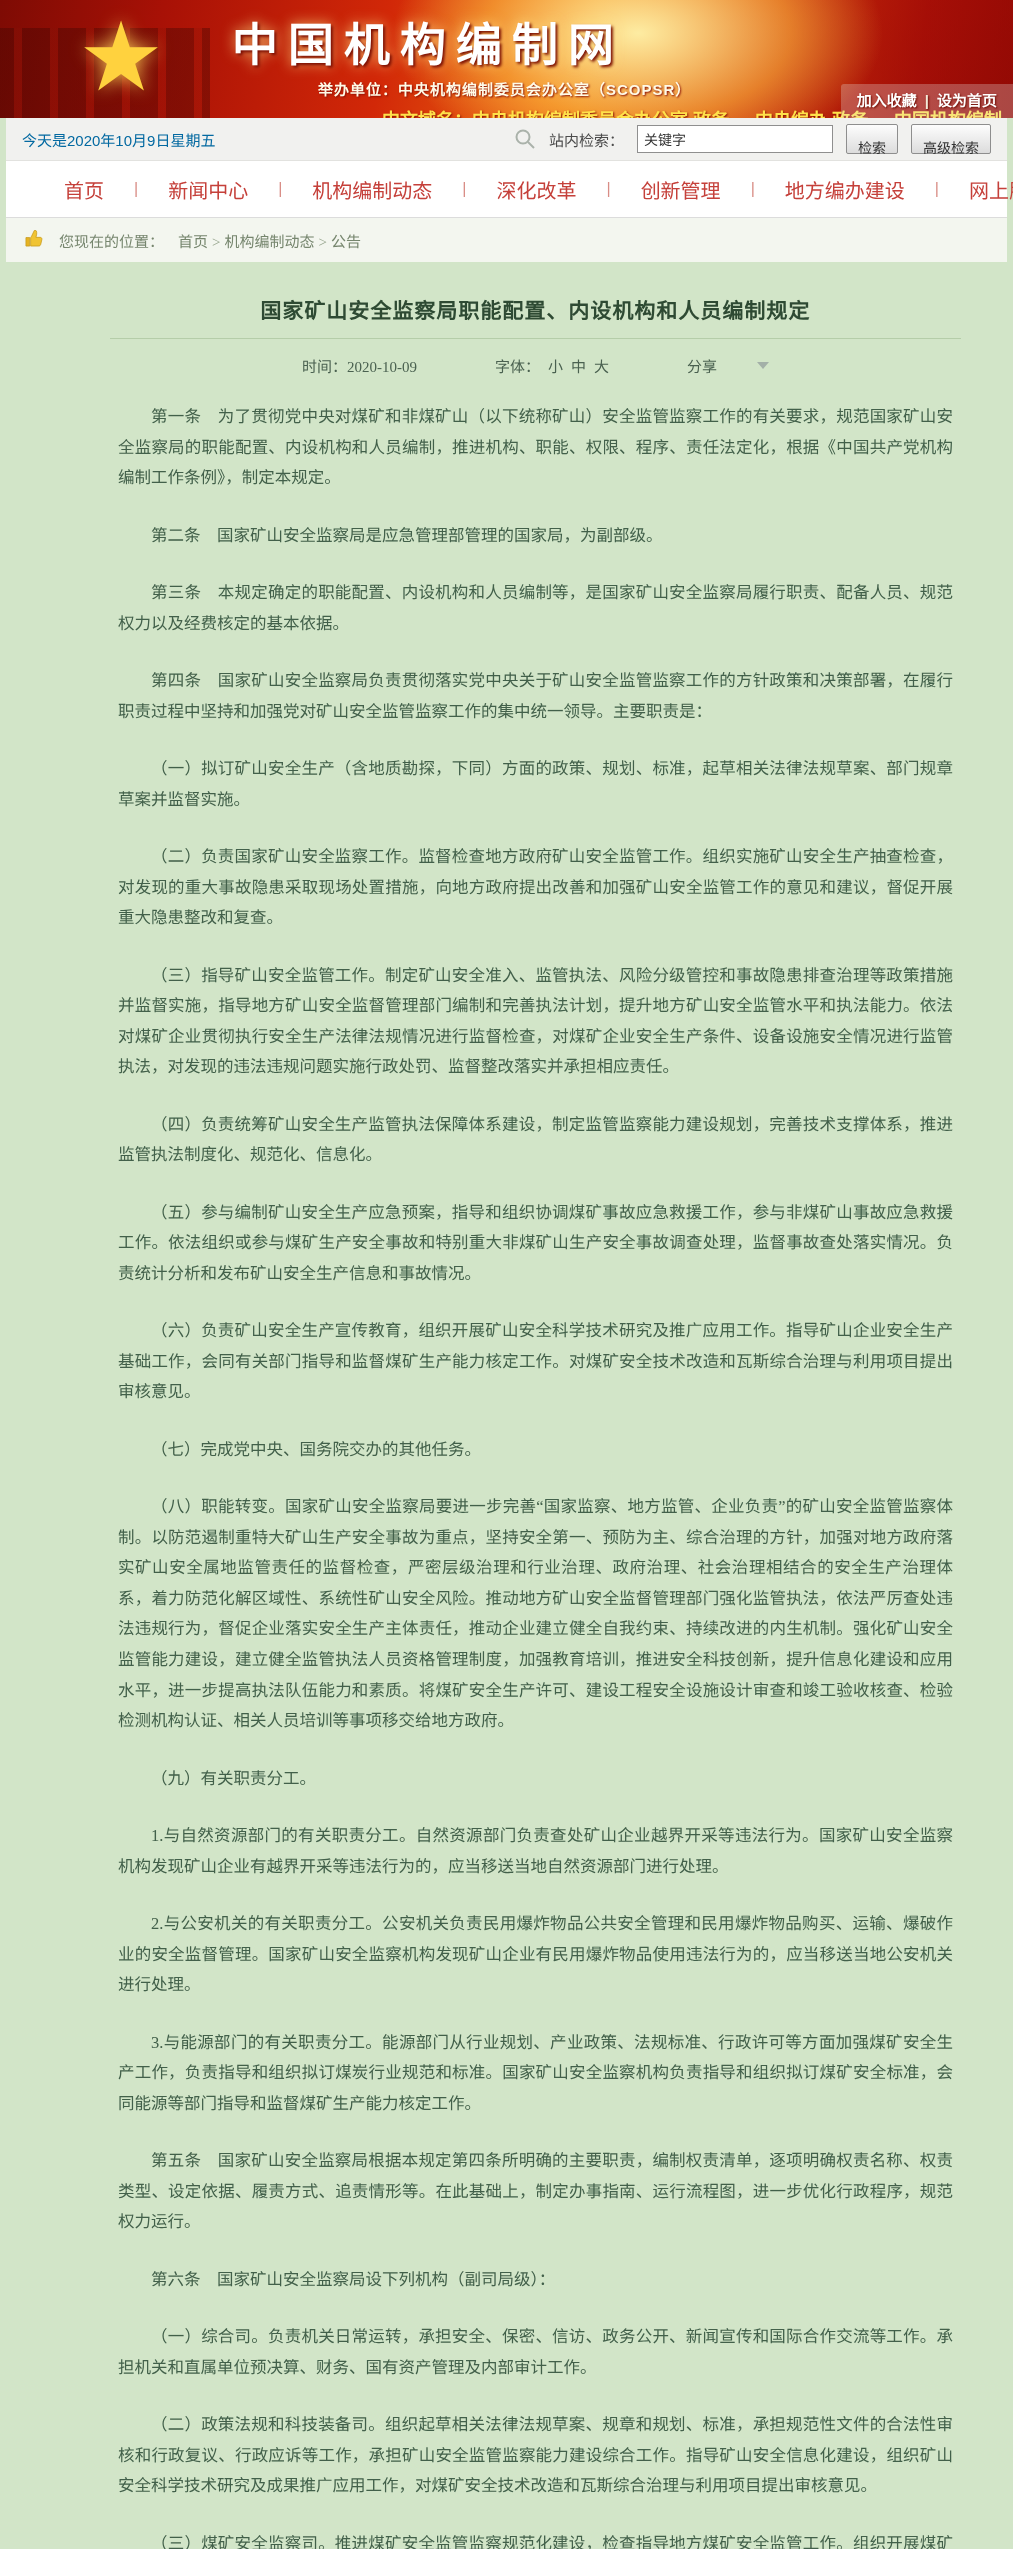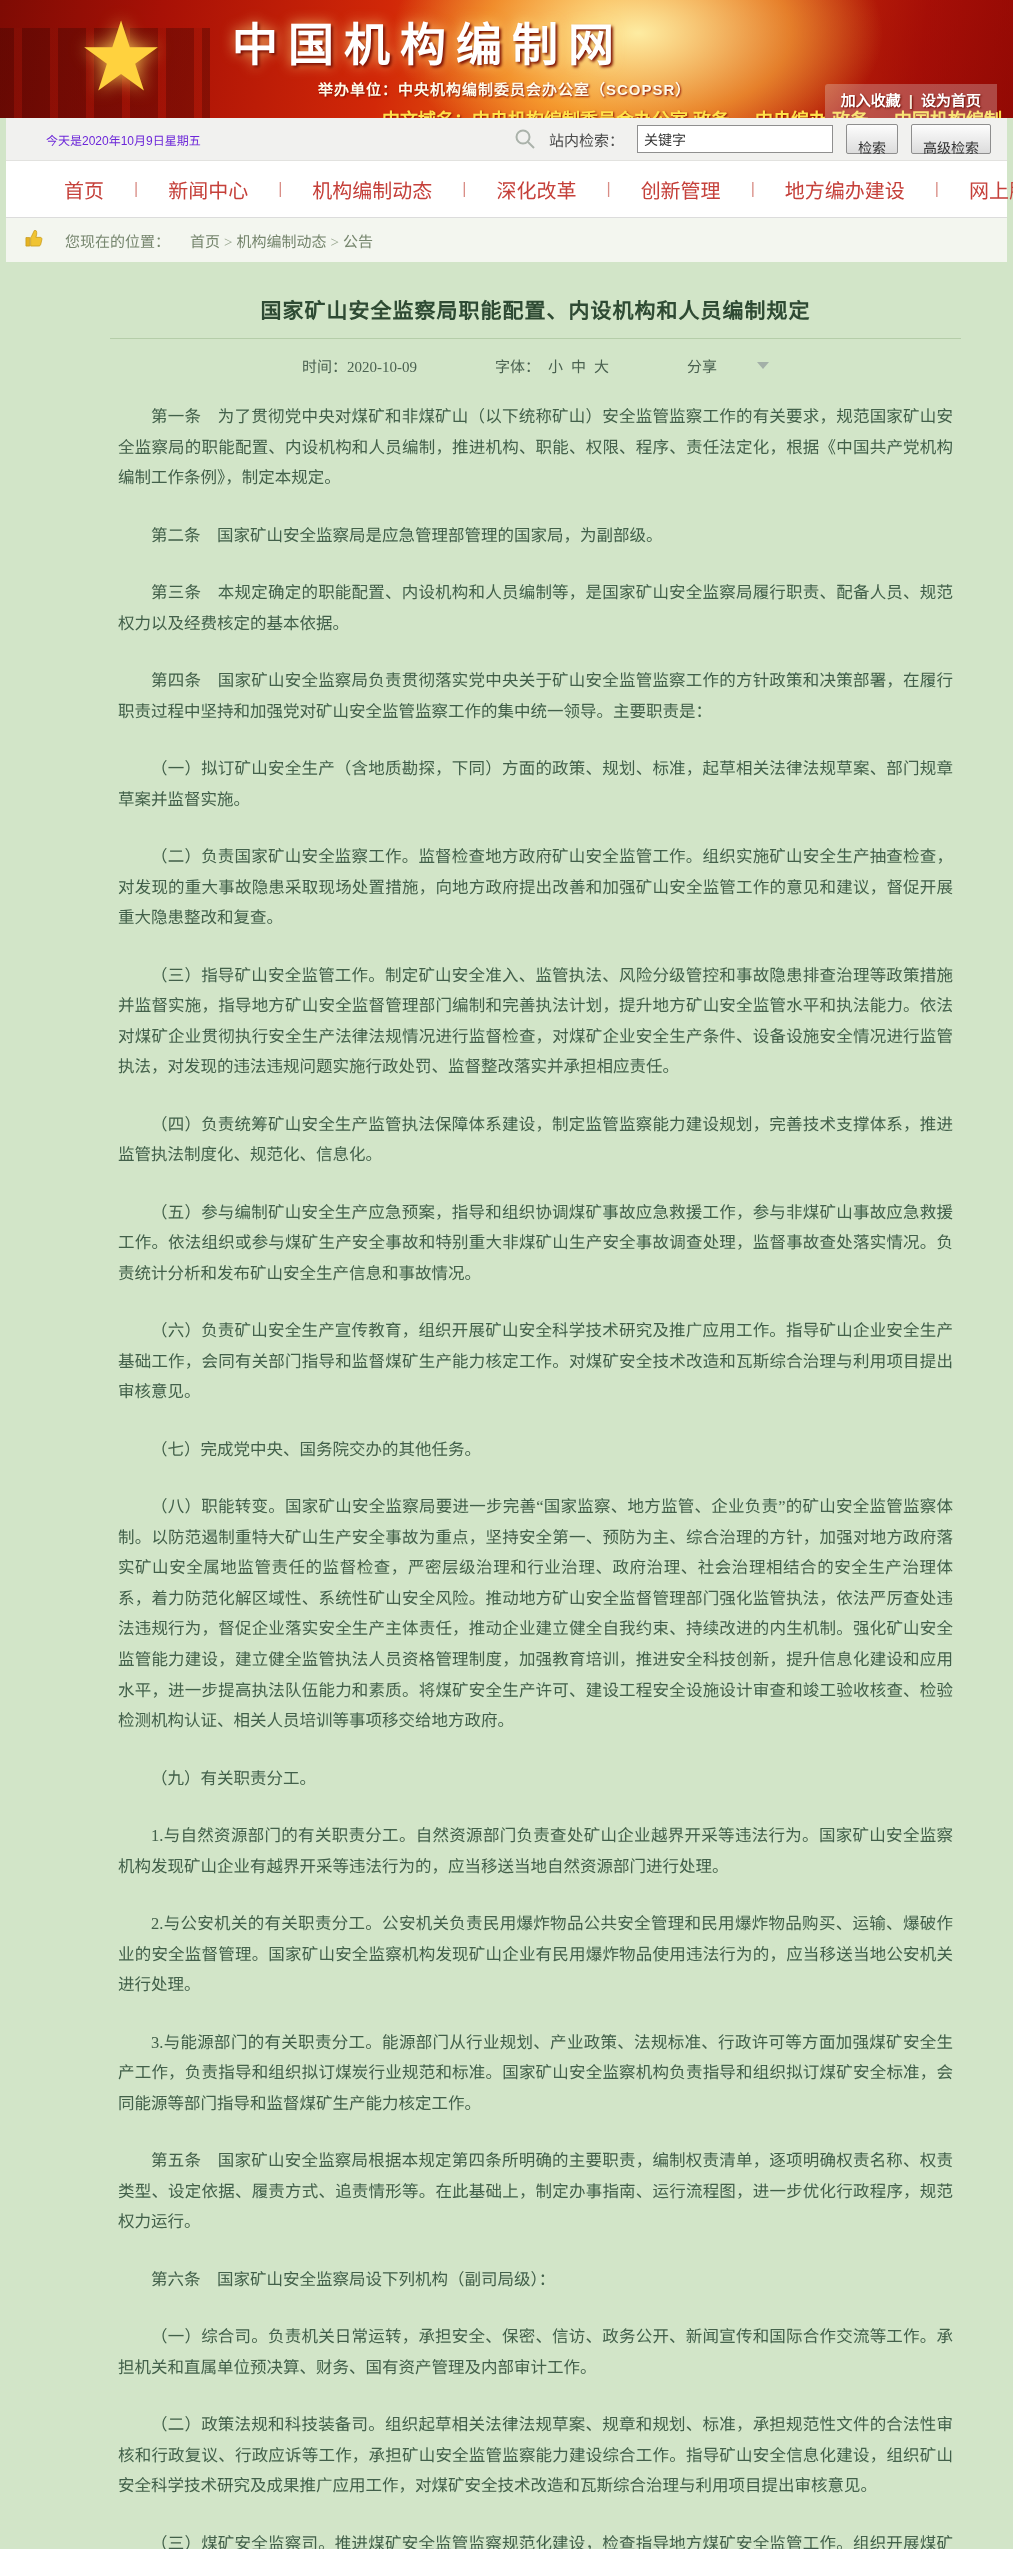--- a/index.html
+++ b/index.html
@@ -34,34 +34,34 @@
   .organizer{
     margin:4px 0 0 86px;font-size:15px;font-weight:bold;color:#fffbe8;
     text-shadow:1px 1px 2px #8a1005;letter-spacing:1px;
   }
   .domains{
     margin:6px 0 0 150px;font-size:18px;font-weight:bold;color:#ffe24a;
     text-shadow:1px 1px 2px #8a1005;
   }
   .domains .domain-item{margin-right:26px;}
   .banner-links{
-    position:absolute;right:16px;bottom:0;height:22px;line-height:22px;
+    position:absolute;right:0;bottom:0;height:22px;line-height:22px;
     padding:6px 16px;background:rgba(235,235,235,.28);border-radius:3px 0 0 0;
     font-size:15px;font-weight:bold;color:#ffffff;text-shadow:1px 1px 2px #6b0b02;
   }
   .banner-links a{color:#ffffff;text-decoration:none;cursor:pointer;}
   .banner-links .sep{margin:0 8px;color:#f2e9d8;}
   
   .chrome{margin:0 6px;background:#ffffff;}
   
   .topbar{
     height:42px;display:flex;align-items:center;justify-content:space-between;
     padding:0 16px;background:#f1f1ef;border-bottom:1px solid #e2e2df;
   }
-  .date-text{font-size:12px;color:#6d28d9;margin-left:24px;}
+  .date-text{font-size:15px;color:#0369a1;}
   .search-area{display:flex;align-items:center;gap:13px;}
   .search-label{font-size:15px;color:#4c4c4c;}
   .search-input{
     width:182px;height:26px;border:1px solid #8f8f8f;background:#ffffff;
     font-size:14px;color:#333;padding:0 6px;outline:none;
   }
   .btn{
     height:30px;padding:12px 11px;font-size:14px;color:#333;
     border:1px solid #8e8e8e;border-radius:2px;cursor:pointer;
     background:linear-gradient(#fdfdfd,#dcdcdc);
@@ -69,21 +69,21 @@
   
   .main-nav{height:56px;background:#ffffff;display:flex;align-items:center;}
   .main-nav ul{list-style:none;margin:0;padding:0 0 0 28px;display:flex;align-items:center;}
   .nav-item{
     font-size:20px;color:#c5403a;padding:0 30px;cursor:pointer;white-space:nowrap;
   }
   .nav-sep{color:#d98d86;font-size:16px;}
   
   .breadcrumb{
     height:44px;background:#f3f6ef;border-top:1px solid #dcdcdc;
-    display:flex;align-items:center;padding:0 18px;gap:20px;
+    display:flex;align-items:center;padding:0 18px;gap:14px;
     font-family:"Liberation Serif","DejaVu Serif",serif;font-size:15px;color:#76866e;
   }
   .crumb-link{color:#76866e;text-decoration:none;cursor:pointer;}
   .crumb-sep{color:#93a28a;margin:0 4px;}
   .crumb-icon{display:inline-block;margin-right:2px;}
   
   .article{padding-top:32px;}
   .article-inner{margin:0 60px 0 118px;width:835px;}
   .article-title{
     margin:0 0 14px 0;text-align:center;font-size:21px;font-weight:bold;color:#2e4a33;

